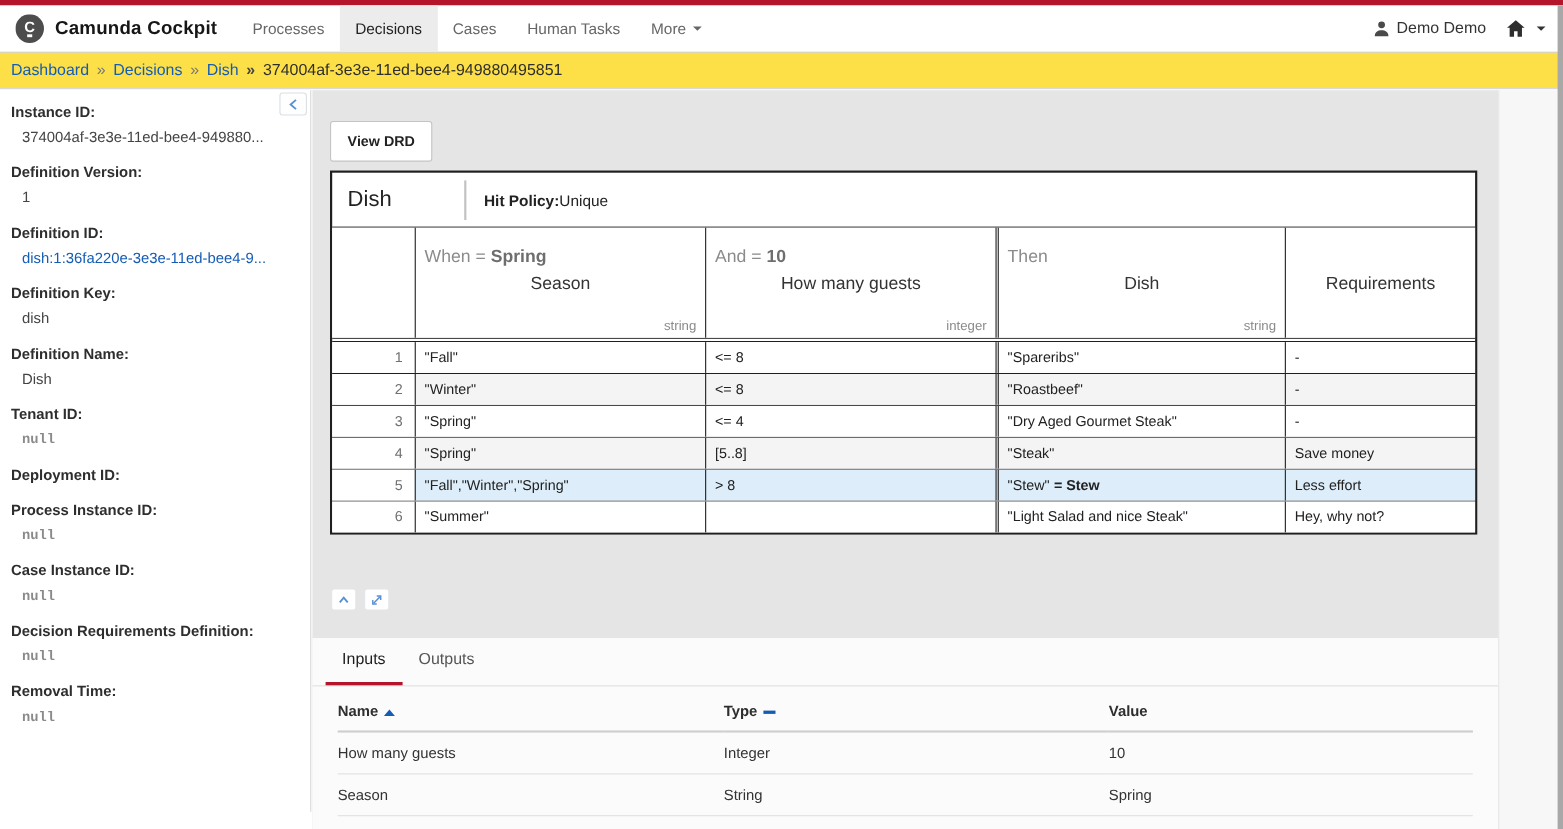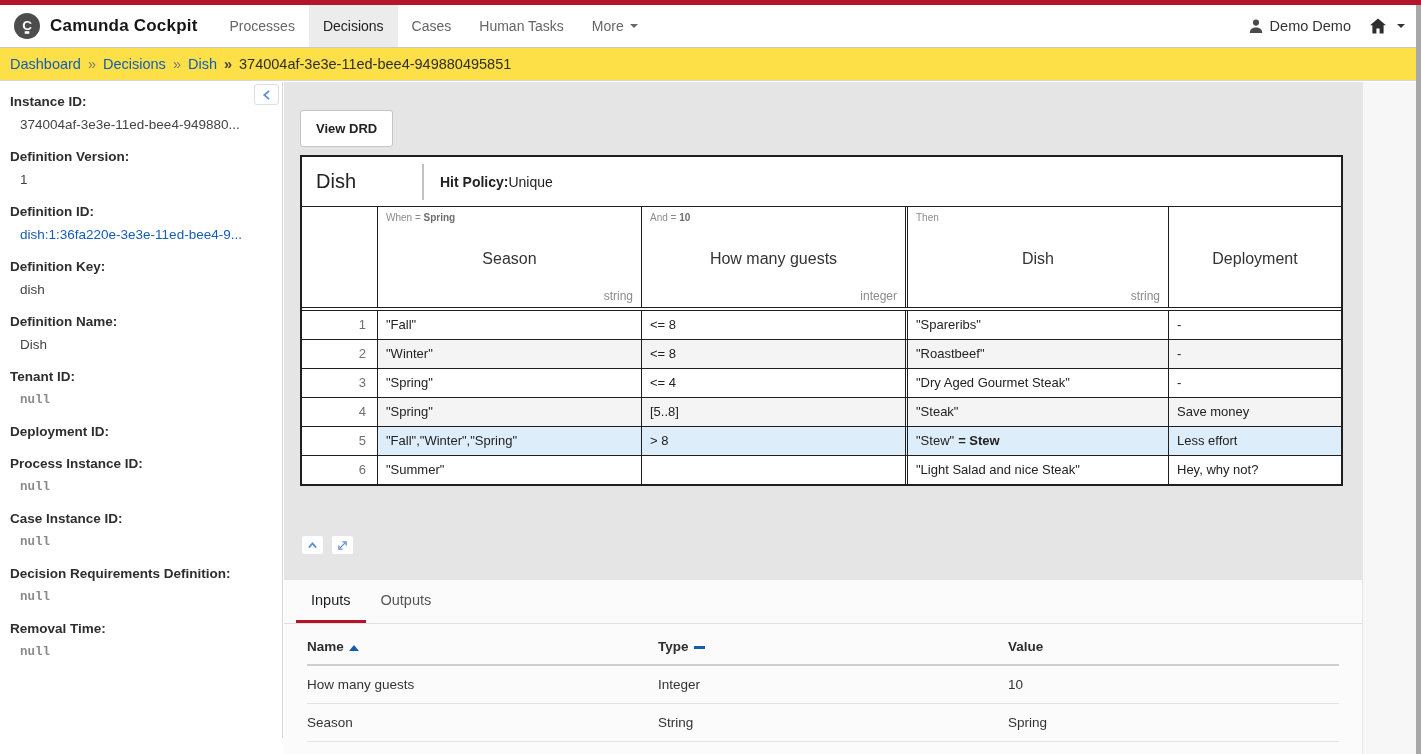--- a/index.html
+++ b/index.html
@@ -62,21 +62,21 @@
   .dmn-table { position:absolute; top:73px; left:16px; width:1043px; border:2px solid #1f1f1f; background:#fff; }
   .dmn-title-row { height:50px; border-bottom:1px solid #1f1f1f; display:flex; align-items:center; padding-left:14px; }
   .dmn-title-name { font-size:20px; color:#222; width:106px; }
   .dmn-title-divider { width:2px; height:36px; background:#c2c2c2; margin-right:16px; }
   .dmn-hit-policy { font-size:14px; color:#222; }
   .dmn-hit-policy b { }
   .dmn-grid-header { display:grid; grid-template-columns:75px 264px 264px 263px 173px; border-bottom:1px solid #1f1f1f; }
   .dmn-head-cell { position:relative; height:100px; border-left:1px solid #1f1f1f; background:#fff; }
   .dmn-head-cell.first { border-left:none; }
   .dmn-head-cell.output { border-left:3px double #1f1f1f; }
-  .dmn-clause { position:absolute; top:5px; left:8px; font-size:10px; color:#8b8b8b; }
+  .dmn-clause { position:absolute; top:18px; left:8px; font-size:16px; color:#8b8b8b; }
   .dmn-clause b { color:#6e6e6e; }
   .dmn-col-name { position:absolute; top:43px; left:0; width:100%; text-align:center; font-size:16px; color:#333; }
   .dmn-col-type { position:absolute; bottom:4px; right:8px; font-size:12px; color:#8b8b8b; }
   .dmn-body { margin-top:2px; border-top:1px solid #1f1f1f; }
   .dmn-row { display:grid; grid-template-columns:75px 264px 264px 263px 173px; border-top:1px solid #1f1f1f; }
   .dmn-row:first-child { border-top:none; }
   .dmn-cell { height:28px; line-height:27px; font-size:13px; color:#222; padding:0 8px;
     border-left:1px solid #1f1f1f; background:#fff; white-space:nowrap; overflow:hidden; }
   .dmn-cell.num { border-left:none; text-align:right; color:#707070; padding-right:11px; background:#fff !important; }
   .dmn-cell.output { border-left:3px double #1f1f1f; }
@@ -227,21 +227,21 @@
         <div class="dmn-clause"><span>And =</span> <b>10</b></div>
         <div class="dmn-col-name">How many guests</div>
         <div class="dmn-col-type">integer</div>
       </div>
       <div class="dmn-head-cell output">
         <div class="dmn-clause"><span>Then</span></div>
         <div class="dmn-col-name">Dish</div>
         <div class="dmn-col-type">string</div>
       </div>
       <div class="dmn-head-cell">
-        <div class="dmn-col-name">Deployment</div>
+        <div class="dmn-col-name">Requirements</div>
       </div>
     </div>
     <div class="dmn-body">
       <div class="dmn-row">
         <div class="dmn-cell num">1</div>
         <div class="dmn-cell">"Fall"</div>
         <div class="dmn-cell">&lt;= 8</div>
         <div class="dmn-cell output"><span>"Spareribs"</span><span class="dish-suffix"></span></div>
         <div class="dmn-cell">-</div>
       </div>

